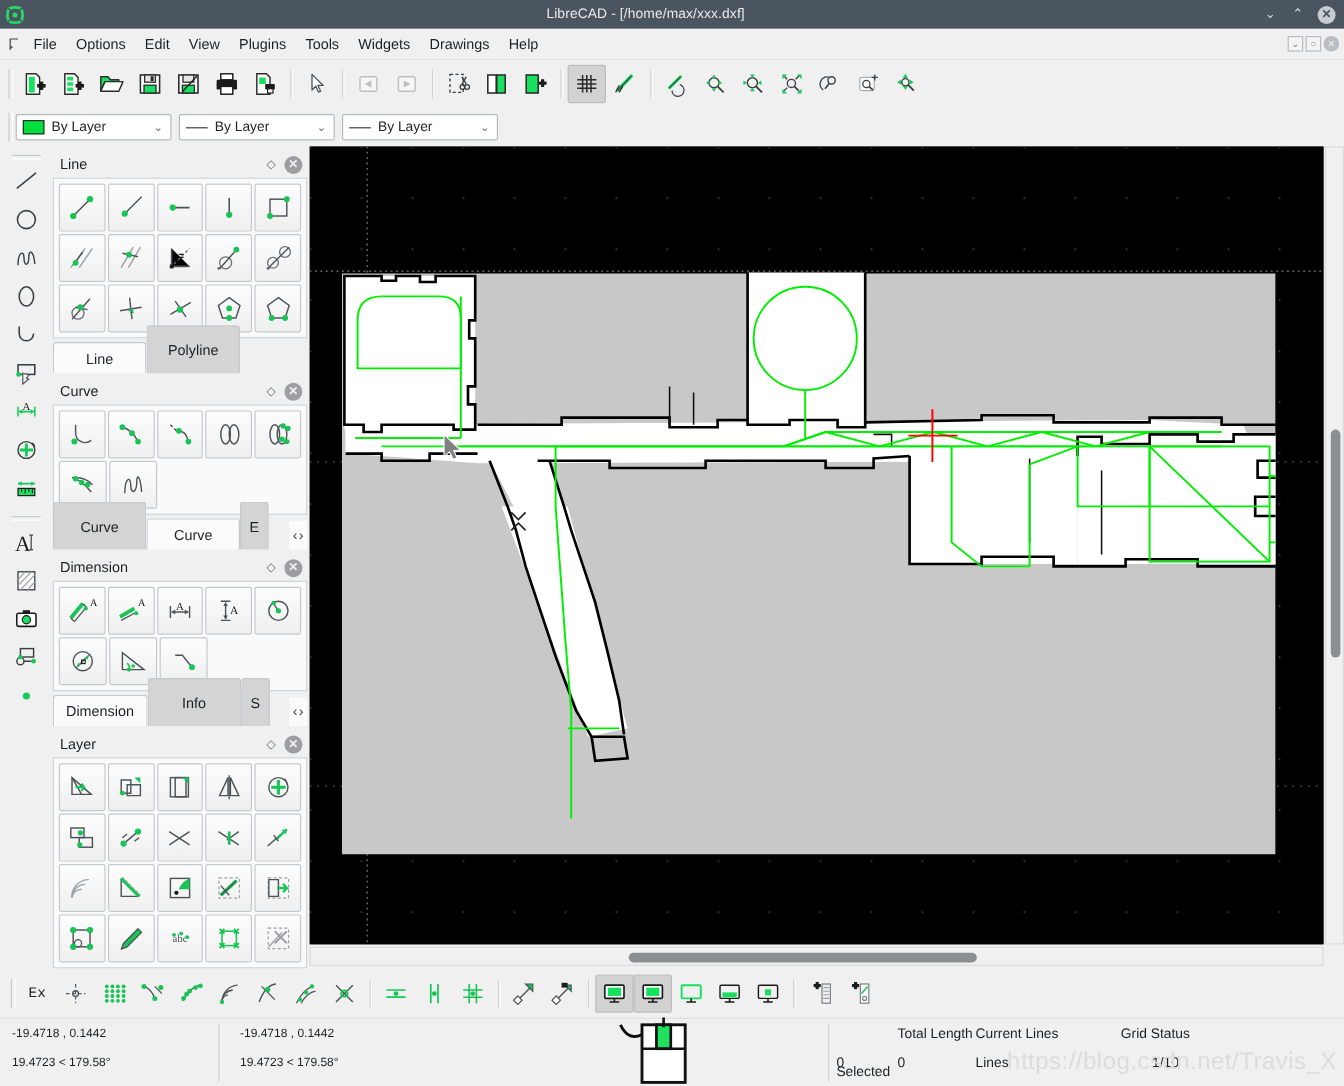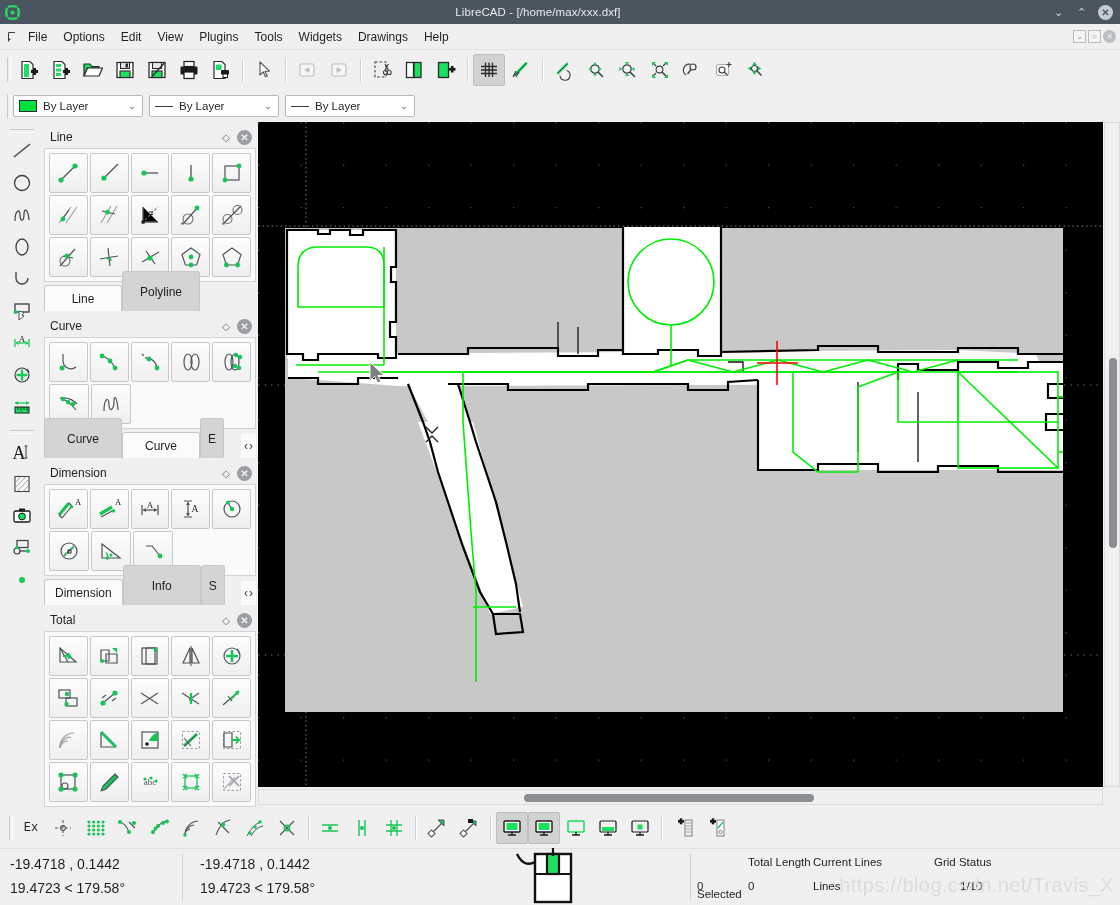--- a/index.html
+++ b/index.html
@@ -157,21 +157,21 @@
     border:1px solid transparent;border-radius:2px;cursor:default;
   }
   .bbtn.active{background:#d2d2d2;border:1px solid #bdbdbd;}
   .bbtn-label{ font-size:12px; color:#1d2023;font-family:Liberation Mono, monospace; }
 
   
   .statusbar {
     position:absolute; left:0; top:848px; width:1120px; height:57px;
     background:#f0f0f0; border-top:1px solid #e0e0e0;
   }
-  .coordbox { position:absolute; font-size:14px; color:#1d2023; }
+  .coordbox { position:absolute; font-size:10px; color:#1d2023; }
   .sb-div { position:absolute; width:1px; background:#d0d4d8; }
   .sb-head { position:absolute; font-size:11.5px; color:#1d2023; }
   .sb-val  { position:absolute; font-size:11.5px; color:#1d2023; }
   .watermark {
     position:absolute; right:6px; bottom:8px; font-size:20px; color:#dcdcdc;
     letter-spacing:.4px; white-space:nowrap; font-family:"Liberation Sans", sans-serif;
   }
   .mouse-hint { position:absolute; left:515px; top:846px; width:70px; height:58px; }
 </style>
 </head>
@@ -797,21 +797,21 @@
       <div class="tab" style="min-width:24px;padding:0 5px">S</div>
       <div class="tab-nav">
         <span>‹</span>
         <span>›</span>
       </div>
     </div>
   </div>
 
   <div class="dock" style="top:609px">
     <div class="dock-title">
-      <div class="dt-text">Total</div>
+      <div class="dt-text">Layer</div>
       <div class="dt-float">◇</div>
       <div class="dt-close">✕</div>
     </div>
     <div class="grid-pane">
       <div class="grid-row">
         <div class="gbtn">
           <svg width="28" height="28" viewBox="0 0 28 28">
             <path d="M6 6 L6 20 L22 20 Z" fill="none" stroke="#4d5459" stroke-width="1.2"></path>
             <path d="M6 6 L14 20" stroke="#4d5459" stroke-width="1.2"></path>
             <path d="M9 14 H16 L14 11 M16 14 L14 17" fill="none" stroke="#17c455" stroke-width="1.8"></path>

